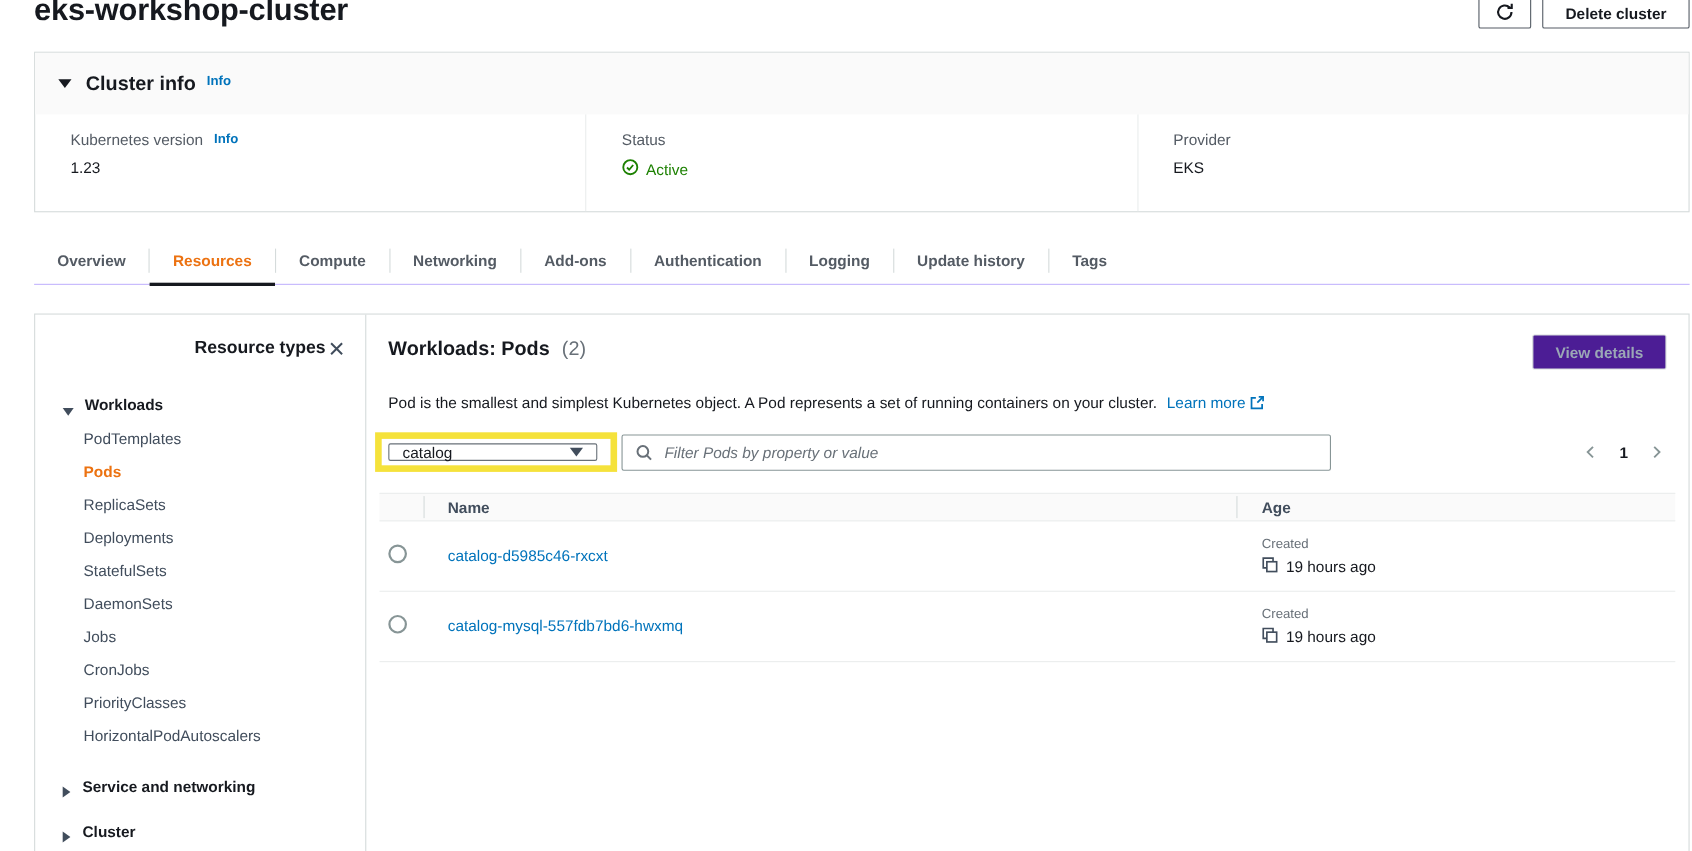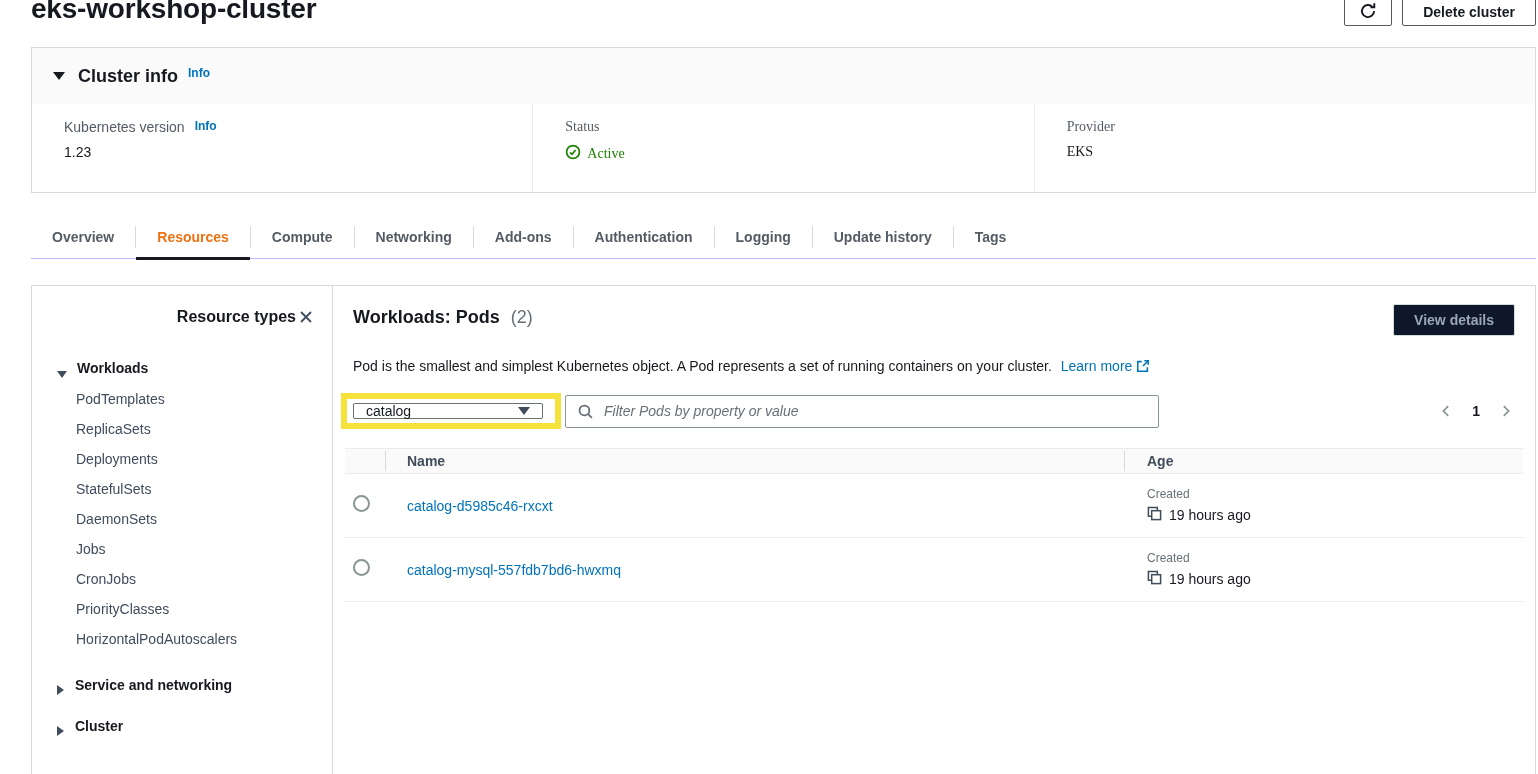--- a/index.html
+++ b/index.html
@@ -21,21 +21,21 @@
   .cluster-card { position:absolute; top:47px; left:31px; right:2px; height:146px;
                   border:1px solid #d5dbdb; background:#fff; }
   .cluster-card-header { height:56px; background:#fafafa; display:flex; align-items:center; padding:0 21px; }
   .tri-down { width:0; height:0; border-left:6px solid transparent; border-right:6px solid transparent;
               border-top:8px solid #16191f; }
   .card-title { font-size:18px; font-weight:700; margin-left:13px; }
   .info-link { font-size:12px; font-weight:700; color:#0073bb; text-decoration:none; margin-left:10px;
                position:relative; top:-3px; cursor:pointer; }
   .cluster-card-body { display:flex; height:88px; }
   .field { flex:1; padding:15px 0 0 32px; }
-  .field + .field { border-left:1px solid #eaeded;font-family:Liberation Serif, serif; }
+  .field + .field { border-left:1px solid #eaeded; }
   .field-label { font-size:14px; color:#545b64; display:flex; align-items:baseline; }
   .field-label .info-link { top:-2px; }
   .field-value { margin-top:9px; font-size:14px; color:#16191f; display:flex; align-items:center; gap:6px; }
   .status-green { color:#1d8102; }
 
   
   .tabs { position:absolute; top:215px; left:31px; right:2px; height:44px;
           border-bottom:1px solid #c4b5fd; display:flex; align-items:stretch; }
   .tab { position:relative; padding:0 21px; display:flex; align-items:center;
          font-size:14px; font-weight:700; color:#545b64; cursor:pointer; white-space:nowrap; }
@@ -63,33 +63,33 @@
   .tree-items li { line-height:30px; font-size:14px; color:#414d5c; cursor:pointer; }
   .tree-items li.selected { color:#ec7211; font-weight:700; }
   .tree-group + .tree-group { margin-top:21px; }
 
   
   .main { flex:1; min-width:0; padding:20px 20px 0 20px; }
   .main-head { display:flex; justify-content:space-between; align-items:flex-start; }
   .heading { font-size:18px; line-height:22px; }
   .heading .h-strong { font-weight:700; }
   .heading .h-count { color:#687078; font-weight:400; margin-left:6px; }
-  .view-details { height:32px; padding:0 20px; border:1px solid #d5dbdb; border-radius:2px; background:#0f172a;
+  .view-details { height:32px; padding:0 20px; border:1px solid #d5dbdb; border-radius:2px; background:#4c1d95;
                   font-family:inherit; color:#9ba7b6; font-weight:700; font-size:14px; margin-top:-2px; }
   .desc { margin-top:22px; font-size:14px; color:#16191f; }
   .learn-more { color:#0073bb; text-decoration:none; margin-left:5px; cursor:pointer; }
   .ext-icon { vertical-align:-2px; margin-left:4px; }
 
   .filter-row { margin-top:7px; display:flex; align-items:center; height:56px; }
   .hl { border:6px solid #f5e23b; padding:4px 12px 4px 6px; margin-left:-12px; display:flex; }
   .dropdown { width:190px; height:16px; border:1px solid #687078; border-radius:2px; background:#fff;
               display:flex; align-items:center; padding:0 12px; font-size:14px; cursor:pointer; }
   .dd-caret { margin-left:auto; width:0; height:0; border-left:6px solid transparent;
               border-right:6px solid transparent; border-top:8px solid #414d5c; }
-  .search-box { position:relative; margin-left:4px; width:594px; }
+  .search-box { position:relative; margin-left:4px; width:645px; }
   .search-box input { width:100%; height:33px; border:1px solid #879596; border-radius:2px;
                       padding:0 12px 0 38px; font-size:14px; font-family:inherit; color:#16191f; }
   .search-box input::placeholder { font-style:italic; color:#687078; }
   .search-icon { position:absolute; left:12px; top:8px; }
   .pager { margin-left:auto; display:flex; align-items:center; gap:17px; }
   .pager-btn { background:none; border:none; cursor:pointer; line-height:0; padding:2px; }
   .pager-num { font-size:14px; font-weight:700; color:#16191f; }
 
   
   .table { margin:9px -8px 0 -8px; }
@@ -200,20 +200,21 @@
       </div>
 
       <div class="tree">
         <div class="tree-group">
           <div class="tree-group-head">
             <span class="tree-tri-down"></span>
             <span>Workloads</span>
           </div>
           <ul class="tree-items">
             <li>PodTemplates</li>
+            <li class="selected">Pods</li>
             <li>ReplicaSets</li>
             <li>Deployments</li>
             <li>StatefulSets</li>
             <li>DaemonSets</li>
             <li>Jobs</li>
             <li>CronJobs</li>
             <li>PriorityClasses</li>
             <li>HorizontalPodAutoscalers</li>
           </ul>
         </div>

